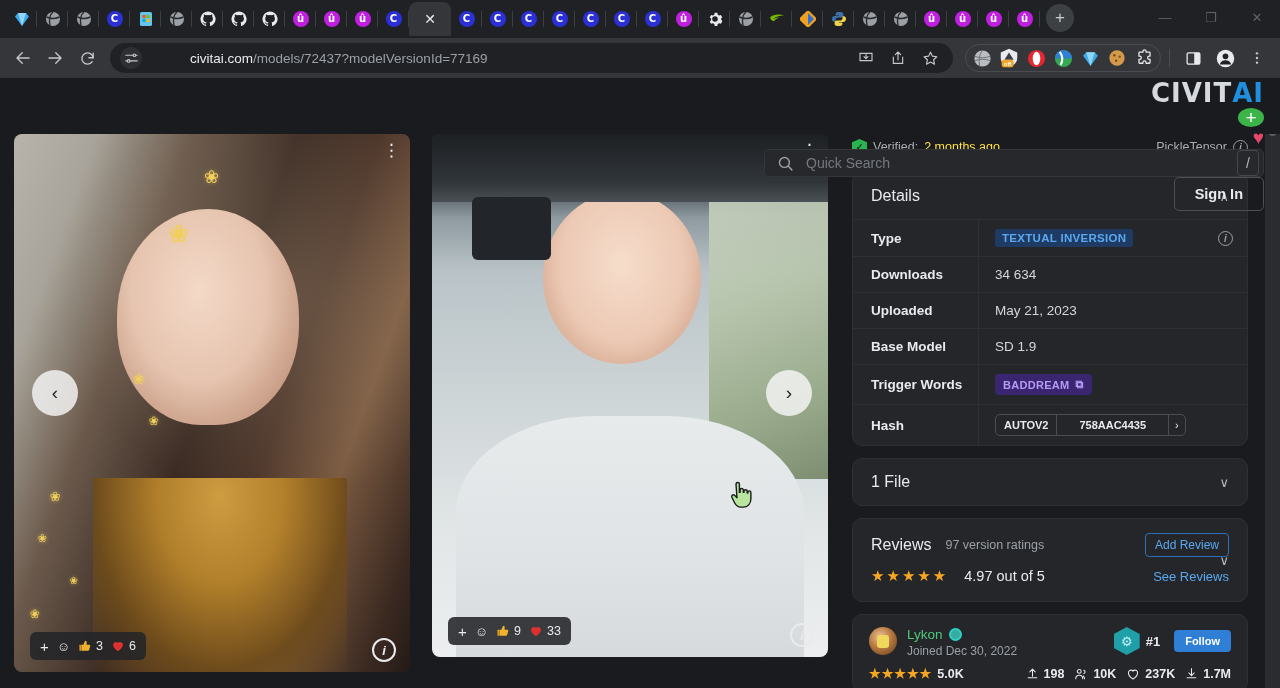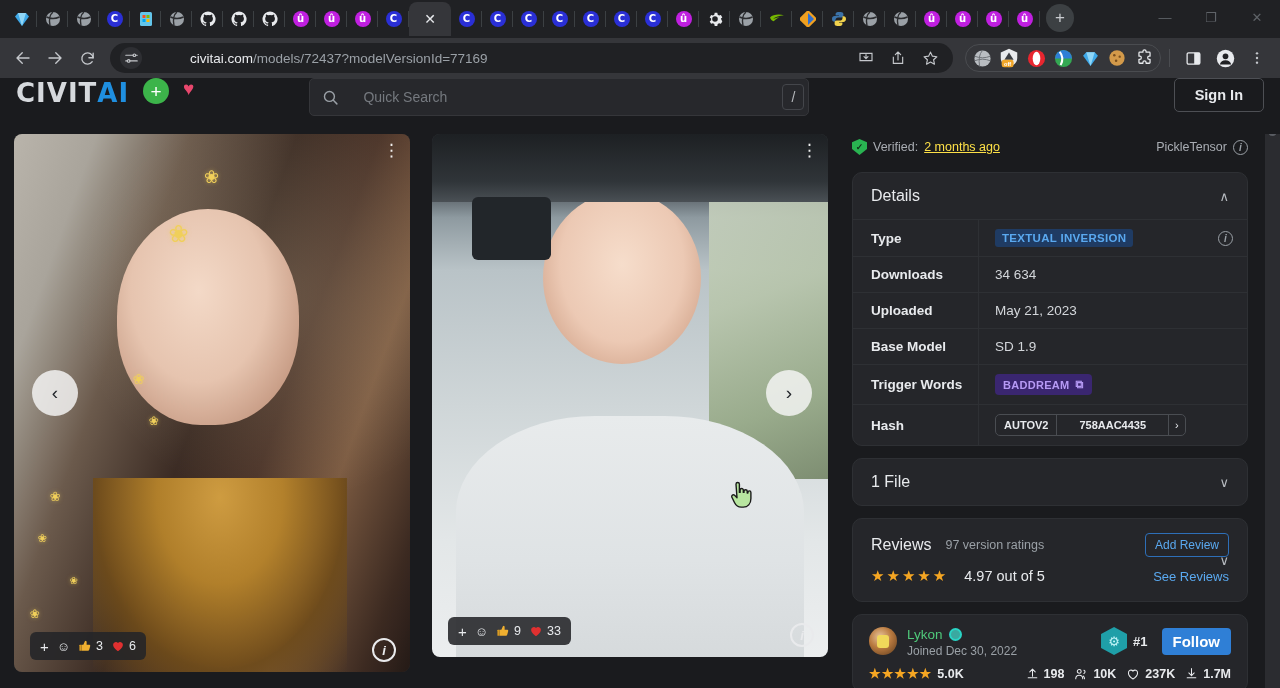--- a/index.html
+++ b/index.html
@@ -98,43 +98,42 @@
     align-items: center; justify-content: center; position: relative;
   }
   .tb-divider { width: 1px; height: 18px; background: #4a4c50; margin: 0 6px; }
 
   
   .page {
     height: 610px; background: #1a1b1e; position: relative; overflow: hidden;
   }
   .civ-header {
     height: 56px; background: #1a1b1e;
-    display: flex; align-items: flex-start; padding: 0 16px; gap: 0;
-    position: relative; z-index: 5;
+    display: flex; align-items: flex-end; padding: 0 16px; gap: 0;
+    position: relative; z-index: 5; flex-direction: column;
   }
   .logo {
     font-family: "DejaVu Sans", sans-serif;
     font-size: 26px; font-weight: 800; letter-spacing: 1px;
     display: flex; align-items: center;
   }
   .logo .c1 { color: #d6d9dd; }
   .logo .c2 { color: #1f8fe0; }
   .hdr-plus {
     width: 26px; height: 26px; border-radius: 50%; background: #3cb44a;
     color: #fff; display: flex; align-items: center; justify-content: center;
     font-size: 19px; margin-left: 14px; line-height: 1;
   }
   .hdr-heart { color: #e8476d; font-size: 19px; margin-left: 14px; }
 
   .searchbox {
     width: 500px; height: 38px; background: #27282c;
     border: 1px solid #35363a; border-radius: 5px;
     display: flex; align-items: center; padding: 0 4px 0 12px;
     margin-left: 115px;
-    gap: 12px;
   }
   .search-ph { color: #75797f; font-size: 14px; margin-left: 12px; flex: 1 1 auto; }
   .slash-key {
     width: 22px; height: 26px; border: 1px solid #44464b; border-radius: 4px;
     color: #b6b9bd; font-size: 14px;
     display: flex; align-items: center; justify-content: center;
   }
   .signin {
     margin-left: auto; border: 1px solid #4d4f54; border-radius: 5px;
     padding: 8px 20px; color: #e8eaed; font-size: 14.5px; font-weight: bold;
@@ -339,21 +338,21 @@
   }
   .hex {
     width: 26px; height: 28px; background: #1f9fa8;
     clip-path: polygon(50% 0, 100% 25%, 100% 75%, 50% 100%, 0 75%, 0 25%);
     display: flex; align-items: center; justify-content: center;
     color: #bff3f6; font-size: 13px;
   }
   .rank { color: #e8eaed; font-size: 13px; font-weight: bold; }
   .follow-btn {
     background: #2f7fd6; color: #fff; border-radius: 4px;
-    font-size: 15px; font-weight: bold; padding: 5px 11px; margin-left: 8px; text-align: center;
+    font-size: 11px; font-weight: bold; padding: 5px 11px; margin-left: 8px; text-align: center;
   }
   .cr-stats { display: flex; align-items: center; padding: 0 16px 10px 16px; gap: 10px; }
   .cr-stat { display: flex; align-items: center; gap: 5px; color: #e8eaed; font-size: 12.5px; font-weight: bold; }
   .cr-stars { color: #f5a623; font-size: 13px; letter-spacing: 1px; }
   .spacer-fill { flex: 1 1 auto; }
 
   
   .scrollbar {
     position: absolute; right: 0; top: 0; width: 15px; height: 610px;
     background: #2b2c30;

